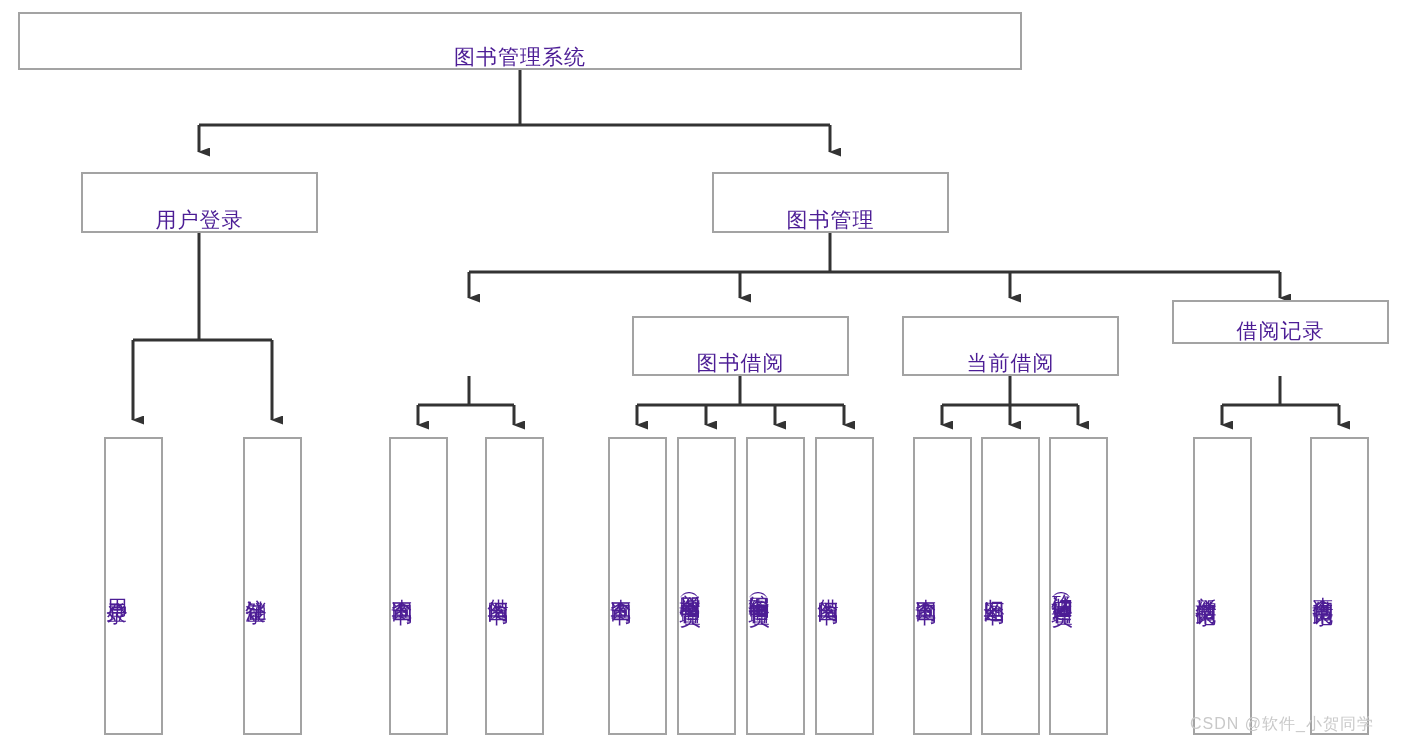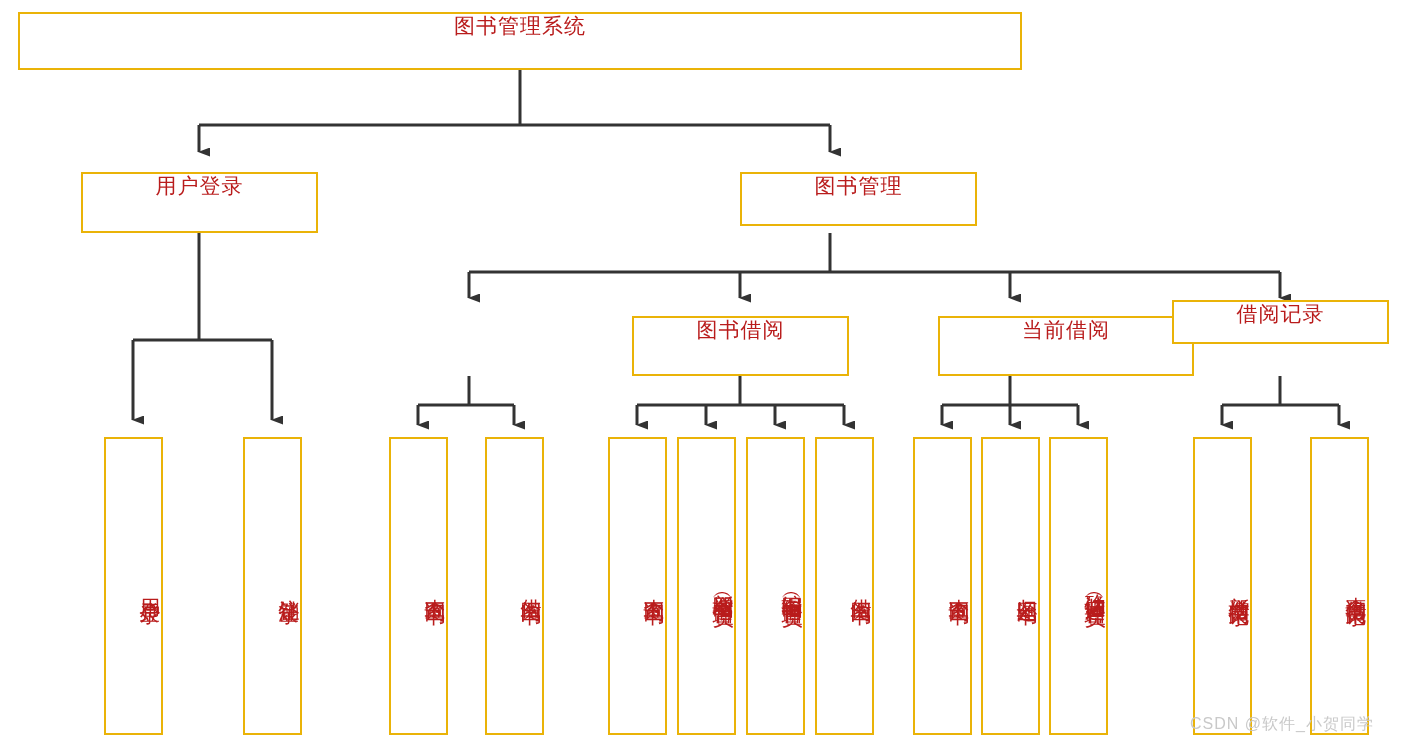--- a/index.html
+++ b/index.html
@@ -21,25 +21,25 @@
     position: absolute;
     left: 0;
     top: 0;
     width: 1405px;
     height: 747px;
   }
   .node {
     position: absolute;
     box-sizing: border-box;
     background: #ffffff;
-    border: 2px solid #eab308;
+    border: 2px solid #a3a3a3;
     display: flex;
-    align-items: flex-start;
+    align-items: flex-end;
     justify-content: center;
-    color: #b91c1c;
+    color: #4c1d95;
   }
   .node.h {
     font-size: 21px;
     line-height: 1.1;
     letter-spacing: 1px;
   }
   .node.v {
     font-size: 21px;
     letter-spacing: 2px;
     writing-mode: vertical-rl;
@@ -117,28 +117,28 @@
     </g>
   </svg>
 
   <div class="node h" style="left:18px; top:12px; width:1004px; height:58px;">
     <span>图书管理系统</span>
   </div>
 
   <div class="node h" style="left:81px; top:172px; width:237px; height:61px;">
     <span>用户登录</span>
   </div>
-  <div class="node h" style="left:740px; top:172px; width:237px; height:54px;">
+  <div class="node h" style="left:712px; top:172px; width:237px; height:61px;">
     <span>图书管理</span>
   </div>
 
   <div class="node h" style="left:632px; top:316px; width:217px; height:60px;">
     <span>图书借阅</span>
   </div>
-  <div class="node h" style="left:902px; top:316px; width:256px; height:60px;margin-left:36px;">
+  <div class="node h" style="left:902px; top:316px; width:217px; height:60px;">
     <span>当前借阅</span>
   </div>
   <div class="node h" style="left:1172px; top:300px; width:217px; height:44px;">
     <span>借阅记录</span>
   </div>
 
   <div class="node v" style="left:104px; top:437px; width:59px; height:298px;">
     <span class="vtext">用户登录</span>
   </div>
   <div class="node v" style="left:243px; top:437px; width:59px; height:298px;">

